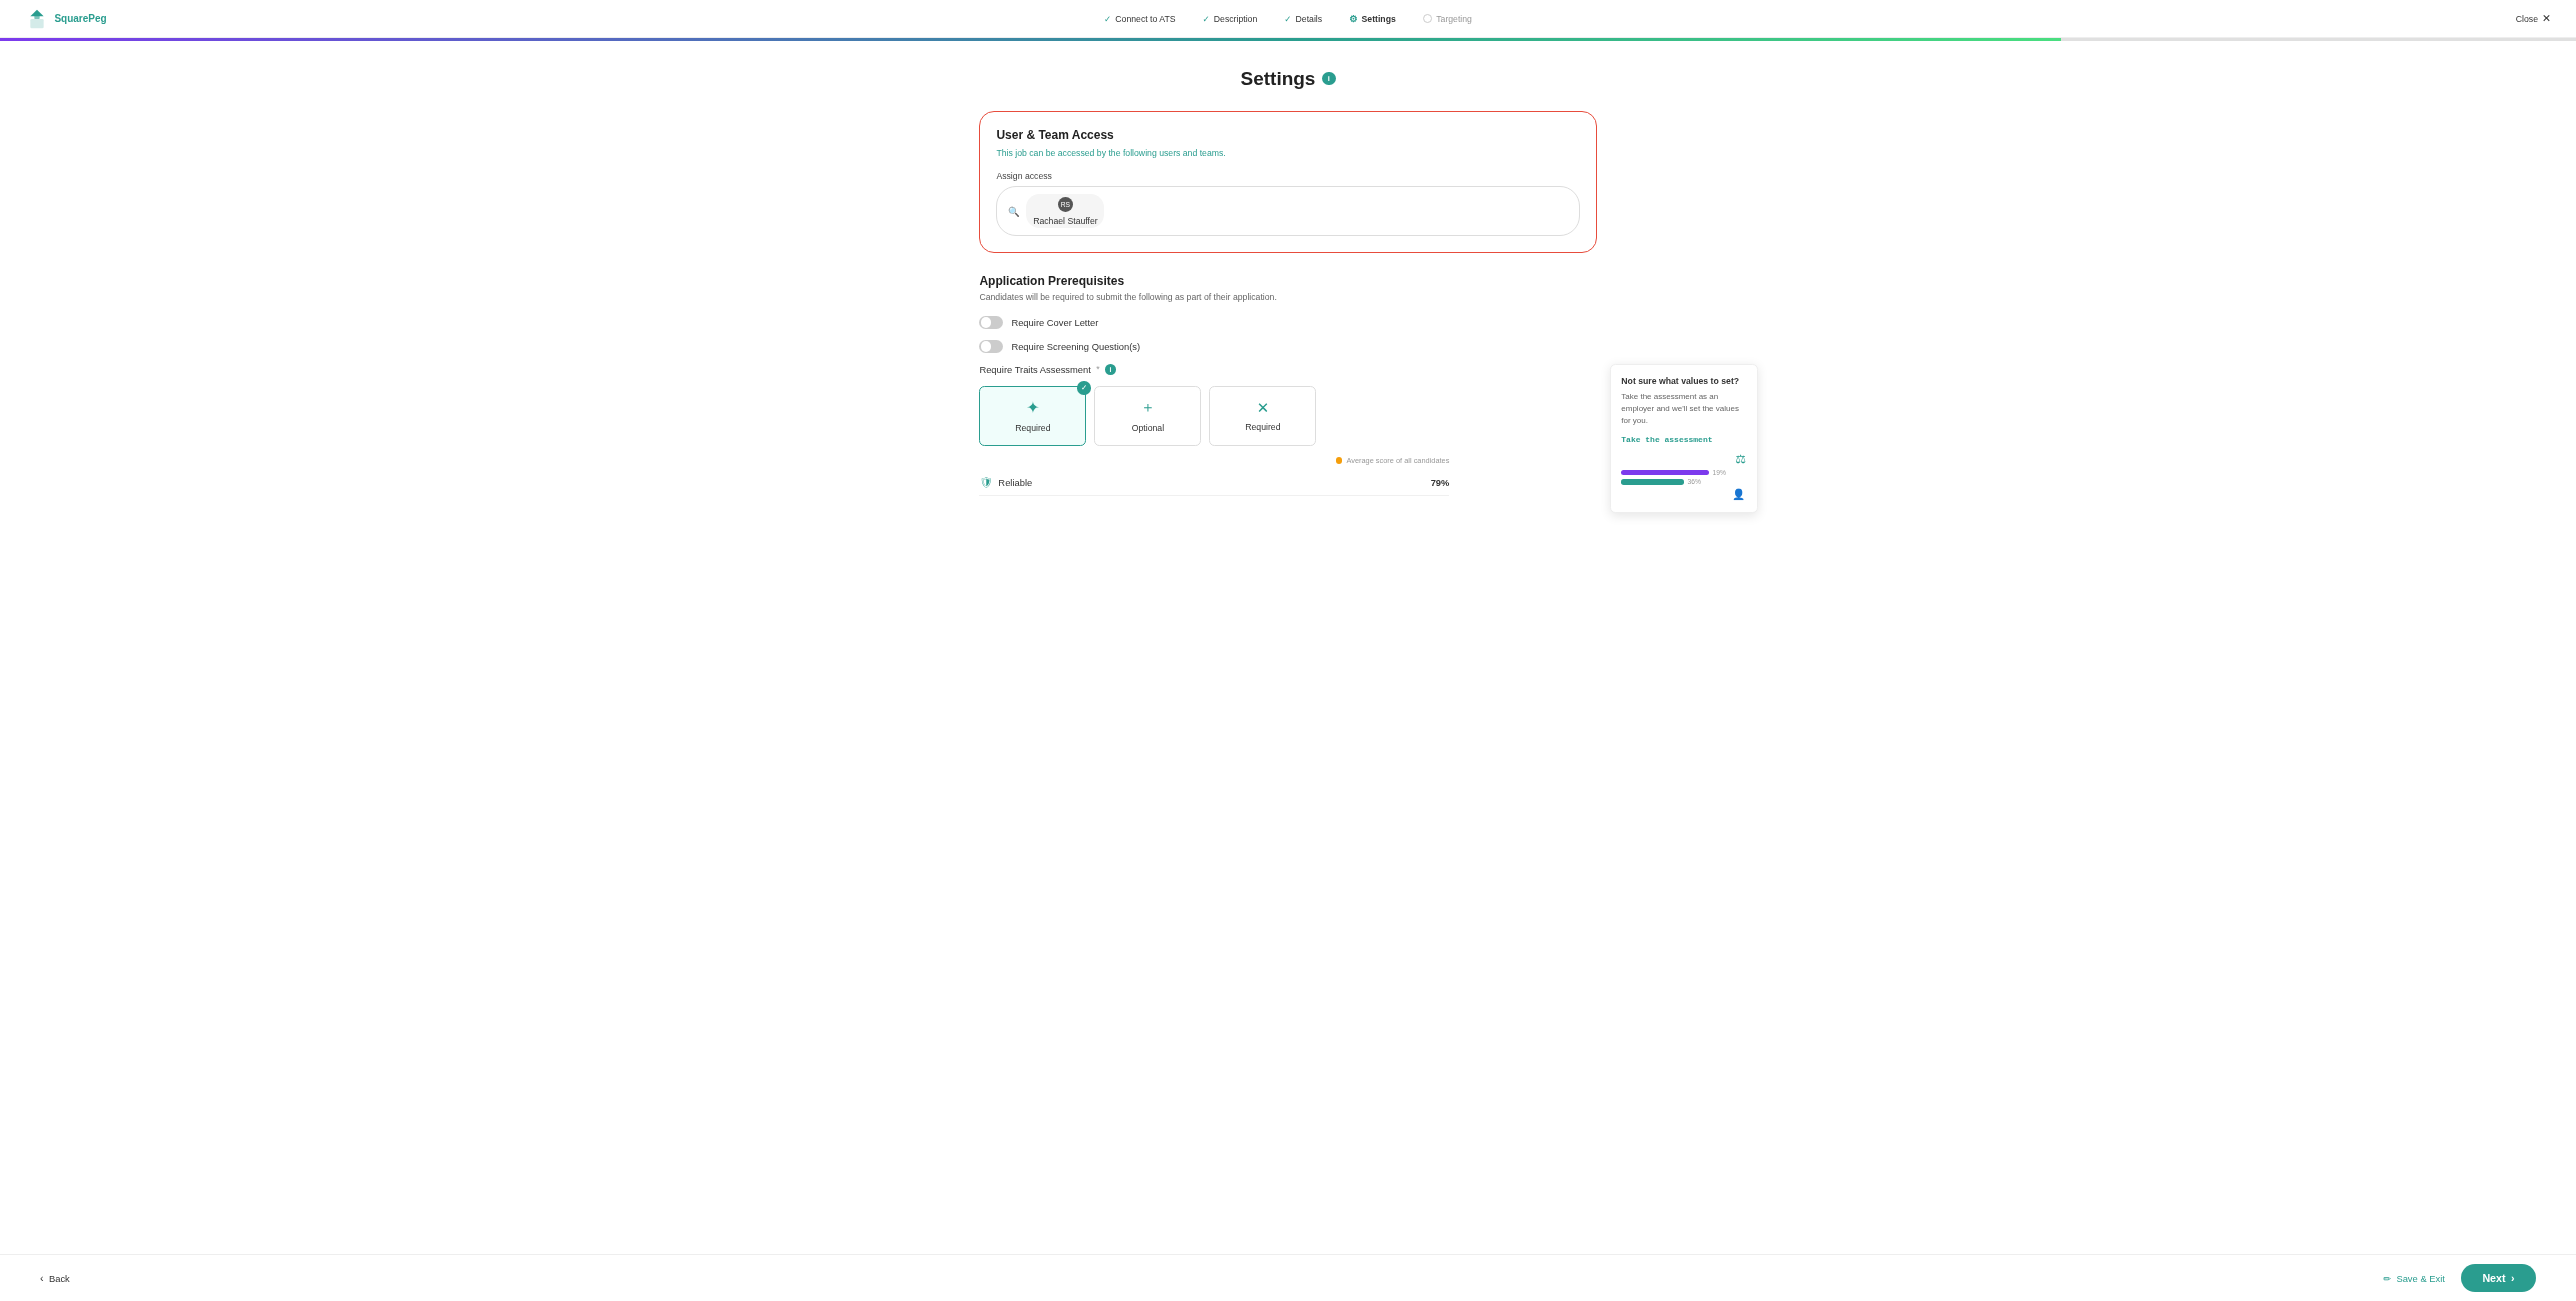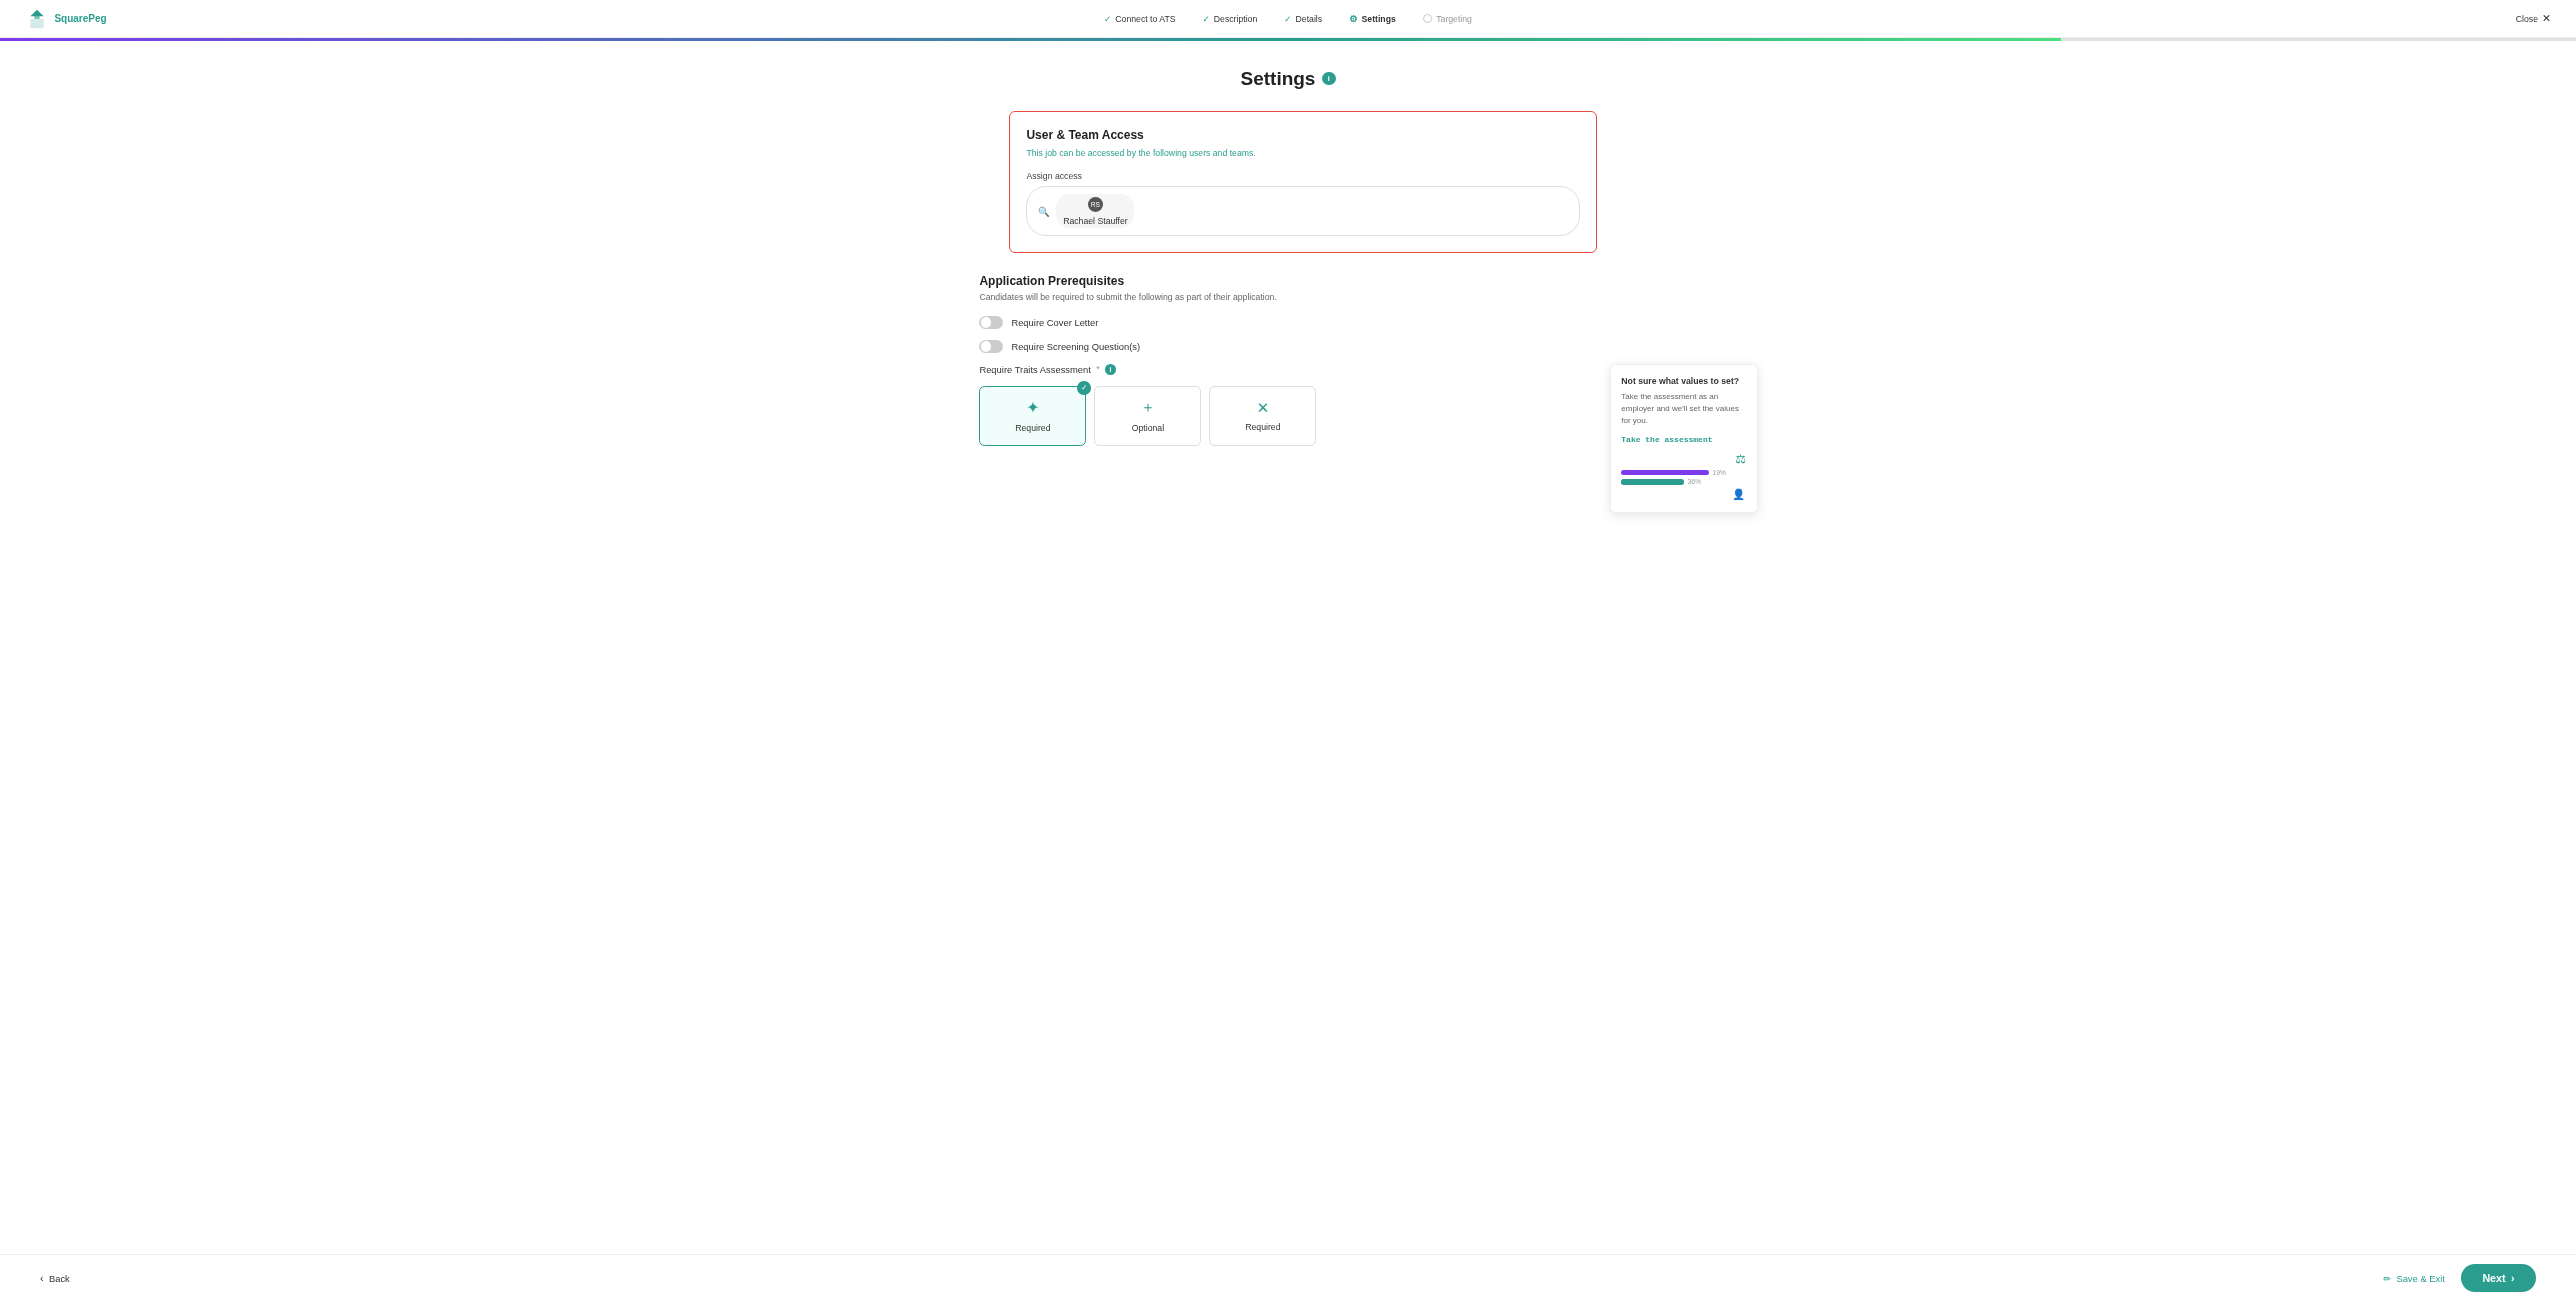--- a/index.html
+++ b/index.html
@@ -101,24 +101,23 @@
       display: inline-flex;
       align-items: center;
       justify-content: center;
       font-weight: bold;
       cursor: pointer;
     }
 
     
     .section-card {
       border: 1.3px solid #e74c3c;
-      border-radius: 6px;
+      border-radius: 15px;
       padding: 16px;
       margin-bottom: 21.5px;
-      margin-left: 30px;
     }
     .section-title {
       font-size: 12px;
       font-weight: 700;
       color: #222;
       margin-bottom: 5.4px;
     }
     .section-subtitle {
       font-size: 8.7px;
       color: #2a9d8f;
@@ -532,20 +531,33 @@
           <div class="chart-bar-row">
             <div class="chart-bar chart-bar-2" style="width:50%; height:5.4px; border-radius:2.7px; background:#2a9d8f;"></div>
             <span class="chart-pct">36%</span>
           </div>
           <div style="display:flex; justify-content:flex-end; margin-top:2.7px;">
             <span style="font-size:10.7px; color:#aaa;">👤</span>
           </div>
         </div>
       </div>
 
+      <div style="margin-top:10.7px; max-width:470px;">
+        <div class="avg-label">
+          <span class="avg-dot"></span>
+          <span>Average score of all candidates</span>
+        </div>
+        <div class="reliable-row">
+          <div class="reliable-left">
+            <span style="color:#2a9d8f; font-size:10.7px;">🛡</span>
+            <span>Reliable</span>
+          </div>
+          <span class="reliable-score">79%</span>
+        </div>
+      </div>
     </div>
   </div>
 </div>
 
 <div class="bottom-bar">
   <button class="back-btn">
     <span style="font-size:10.7px;">‹</span>
     <span>Back</span>
   </button>
   <div style="display:flex; align-items:center; gap:16px;">

